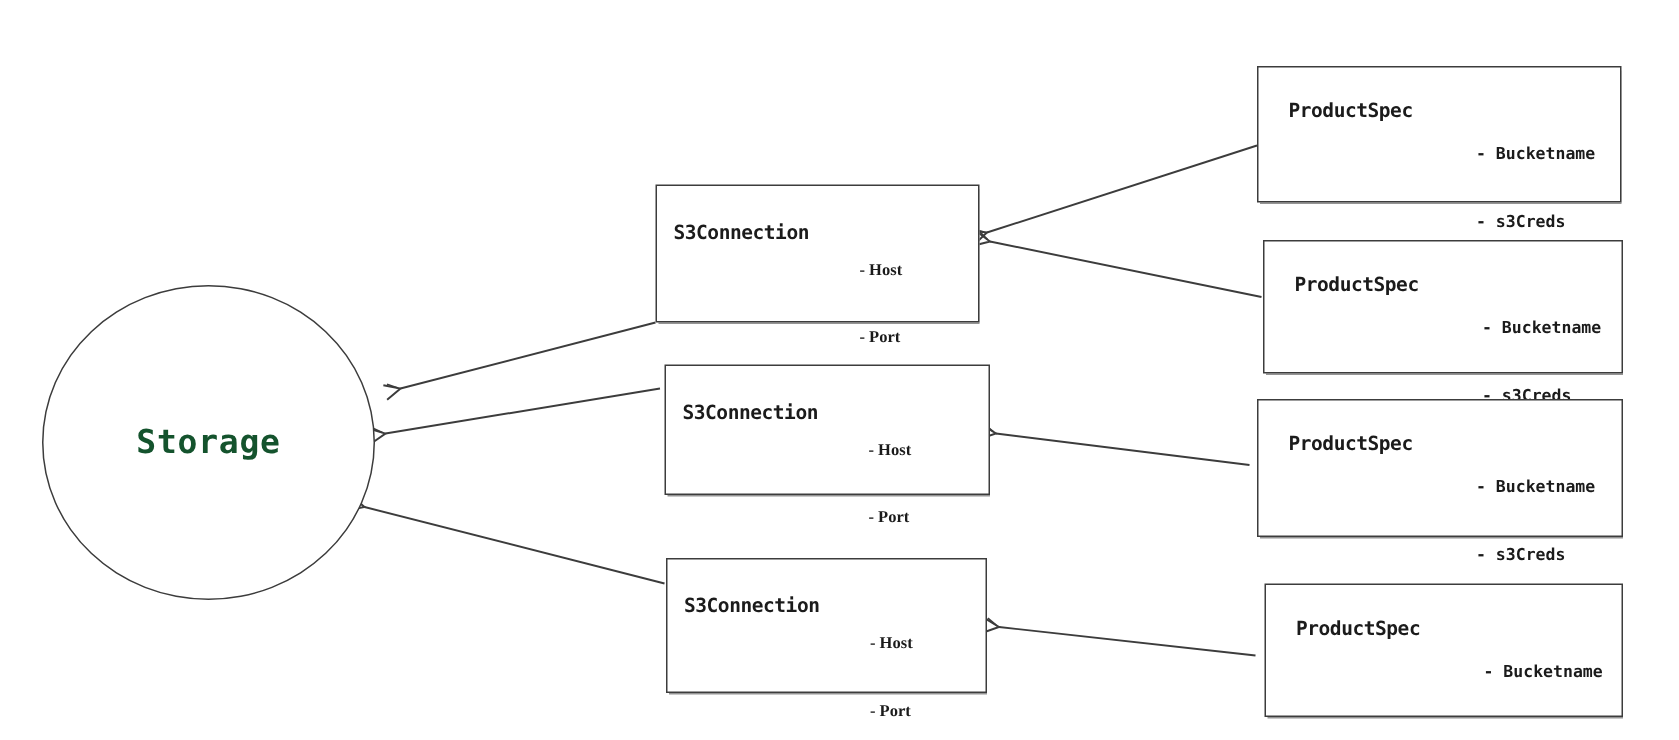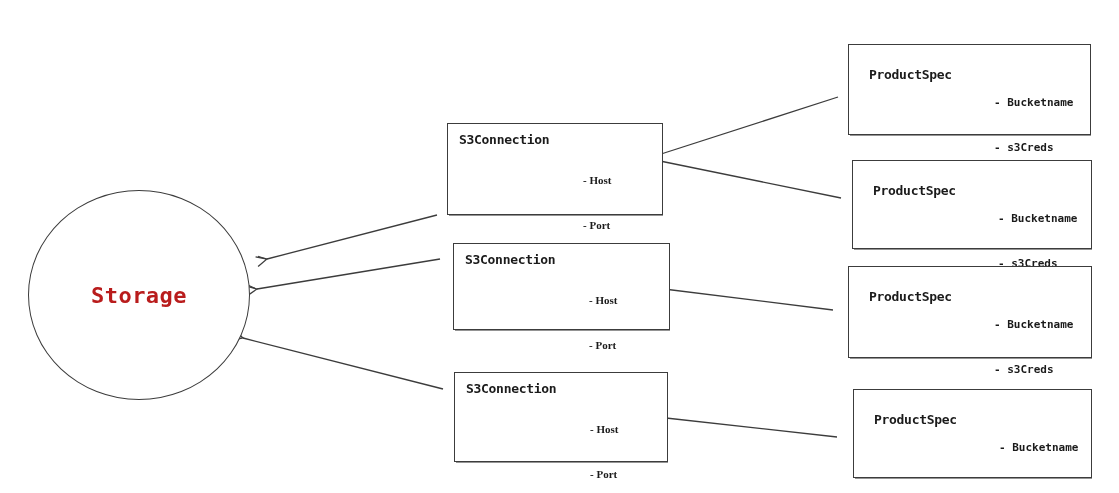--- a/index.html
+++ b/index.html
@@ -23,37 +23,36 @@
     width: 1119px;
     height: 493px;
     pointer-events: none;
   }
   .box {
     position: absolute;
     background: #ffffff;
     border: 1.4px solid #3c3c3c;
     box-shadow: 1px 2px 0 -1px rgba(60,60,60,.55);
     box-sizing: border-box;
-    margin-left: 10px;
   }
   .box .title {
     position: absolute;
     font-weight: 600;
     font-size: 13px;
     letter-spacing: -0.3px;
     white-space: pre;
   }
   .box .attrs {
     position: absolute;
     font-weight: 600;
     font-size: 11px;
     line-height: 15px;
     white-space: pre;
   }
-  .s3c .title  { left: 11px; top: 8px; }
+  .s3c .title  { left: 11px; top: 24px; }
   .s3c .attrs  { left: 135px; top: 19px; font-family: Liberation Serif, serif; }
   .ps  .title  { left: 20px; top: 22px; }
   .ps  .attrs  { left: 145px; top: 20px; }
   .circle-node {
     position: absolute;
     left: 28px;
     top: 190px;
     width: 222px;
     height: 210px;
     border: 1.6px solid #3c3c3c;
@@ -61,21 +60,21 @@
     box-sizing: border-box;
     background: #ffffff;
     display: flex;
     align-items: center;
     justify-content: center;
   }
   .circle-node .label {
     font-weight: 600;
     font-size: 22px;
     letter-spacing: 0.5px;
-    color: #b91c1c;
+    color: #14532d;
   }
 </style>
 </head>
 <body>
 
 <div class="canvas">
 
   <svg class="edges" viewBox="0 0 1119 493" xmlns="http://www.w3.org/2000/svg">
     <defs>
       <marker id="arrowhead" markerWidth="16" markerHeight="14" refX="2.5" refY="6.5" orient="auto" markerUnits="userSpaceOnUse">

